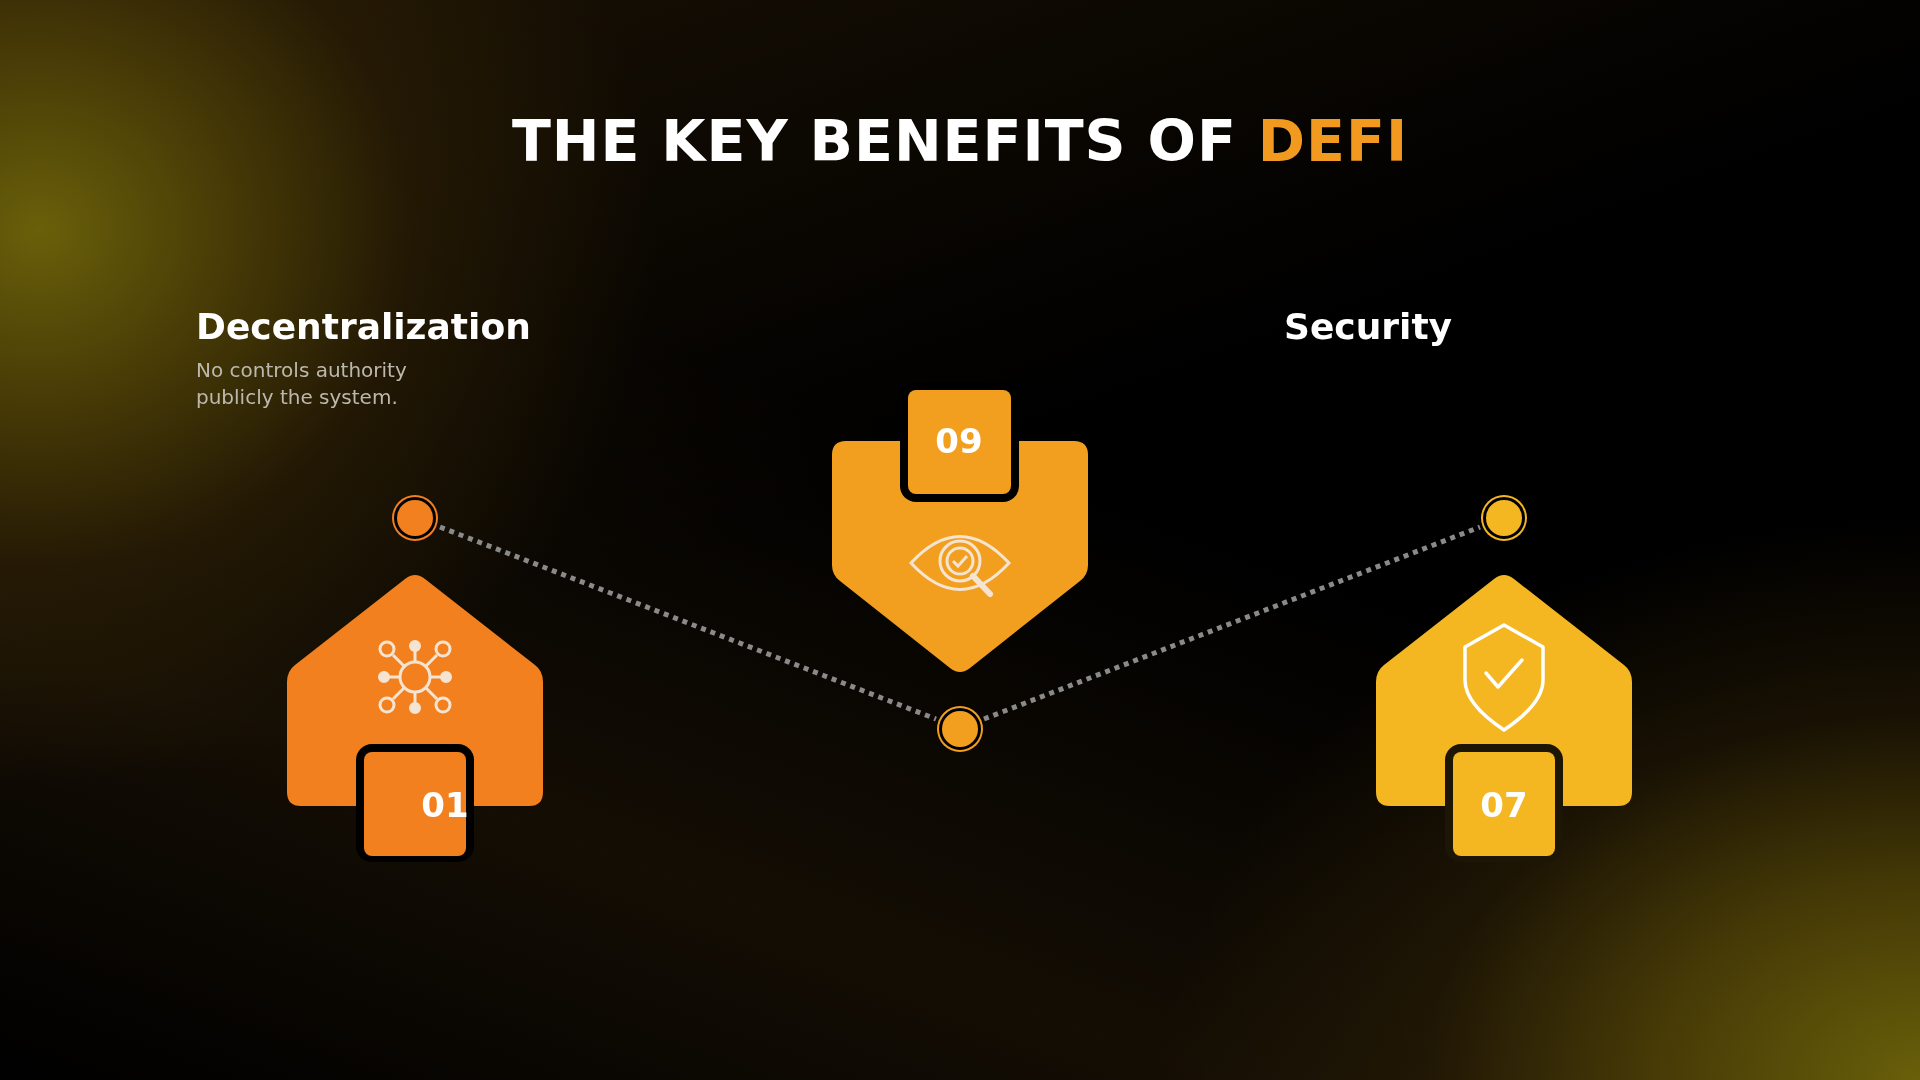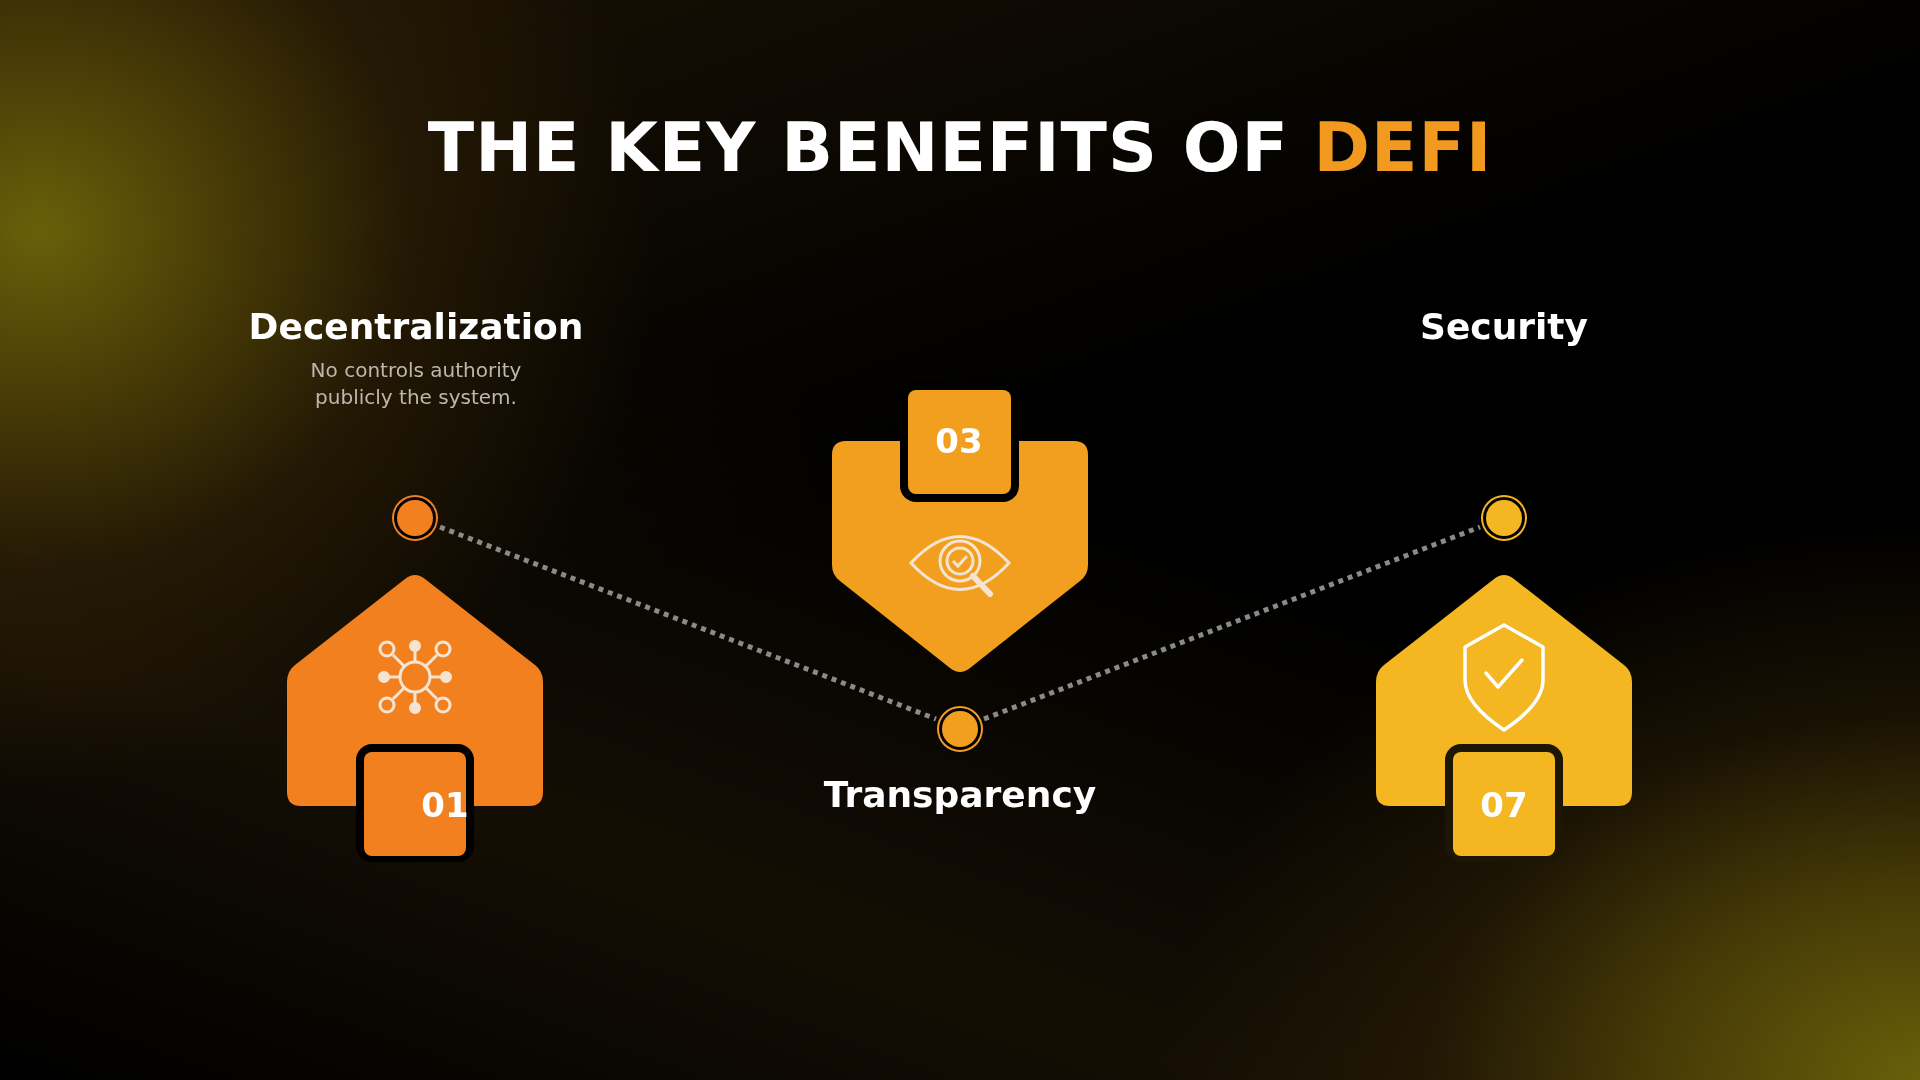--- a/index.html
+++ b/index.html
@@ -12,25 +12,25 @@
     position: absolute; inset: 0;
     background:
       radial-gradient(ellipse 620px 560px at 40px 230px, rgba(110,100,10,0.95) 0%, rgba(90,75,8,0.75) 30%, rgba(50,35,5,0.55) 60%, rgba(0,0,0,0) 100%),
       radial-gradient(ellipse 760px 560px at 1920px 1080px, rgba(110,100,10,0.95) 0%, rgba(90,75,8,0.75) 35%, rgba(45,32,6,0.55) 65%, rgba(0,0,0,0) 100%),
       linear-gradient(160deg, rgba(30,20,5,0.9) 0%, rgba(0,0,0,0) 45%),
       linear-gradient(200deg, rgba(0,0,0,0) 45%, rgba(25,17,5,0.8) 75%, rgba(0,0,0,0) 100%),
       #000;
   }
   .title {
     position: absolute; left: 0; right: 0; top: 108px;
-    text-align: center; font-weight: bold; font-size: 68px; letter-spacing: 1px;
+    text-align: center; font-weight: bold; font-size: 57px; letter-spacing: 1px;
     color: #ffffff; white-space: nowrap;
   }
   .title .accent { color: #f29a1f; }
-  .block { position: absolute; width: 440px; text-align: center; }
+  .block { position: absolute; width: 440px; text-align: left; }
   .block h2 {
     margin: 0; font-size: 36px; font-weight: bold; color: #ffffff;
   }
   .block p {
     margin: 10px 0 0; font-size: 20px; line-height: 27px; color: #bdb8ae;
   }
   svg.overlay { position: absolute; left: 0; top: 0; }
   .num {
     position: absolute; font-weight: bold; font-size: 34px; color: #ffffff;
     text-align: center; width: 102px;
@@ -45,21 +45,20 @@
 
 <div class="block" style="left:196px; top:306px;">
   <h2>Decentralization</h2>
   <p>
     <span>No controls authority</span><br>
     <span>publicly the system.</span>
   </p>
 </div>
 
 <div class="block" style="left:740px; top:774px;">
-  <h2>Transparency</h2>
 </div>
 
 <div class="block" style="left:1284px; top:306px;">
   <h2>Security</h2>
 </div>
 
 <svg class="overlay" width="1920" height="1080" viewBox="0 0 1920 1080">
 
   <g stroke="#8a8a8a" stroke-width="5" stroke-dasharray="5 5" fill="none">
     <line x1="440" y1="527" x2="936" y2="719"></line>
@@ -125,14 +124,14 @@
     <rect x="1453" y="752" width="102" height="104" rx="8" fill="#f4b722"></rect>
   </g>
 
   <g stroke="#ffffff" stroke-width="3.5" fill="none" stroke-linejoin="round" stroke-linecap="round">
     <path d="M1504 625 L1543 647 L1543 680 Q1543 704 1504 730 Q1465 704 1465 680 L1465 647 Z"></path>
     <polyline points="1486,673 1498,687 1522,660"></polyline>
   </g>
 </svg>
 
 <div class="num" style="left:364px; top:785px;margin-left:30px;">01</div>
-<div class="num" style="left:908px; top:421px;">03</div>
+<div class="num" style="left:908px; top:421px;">09</div>
 <div class="num" style="left:1453px; top:785px;">07</div>
 
 </body></html>

